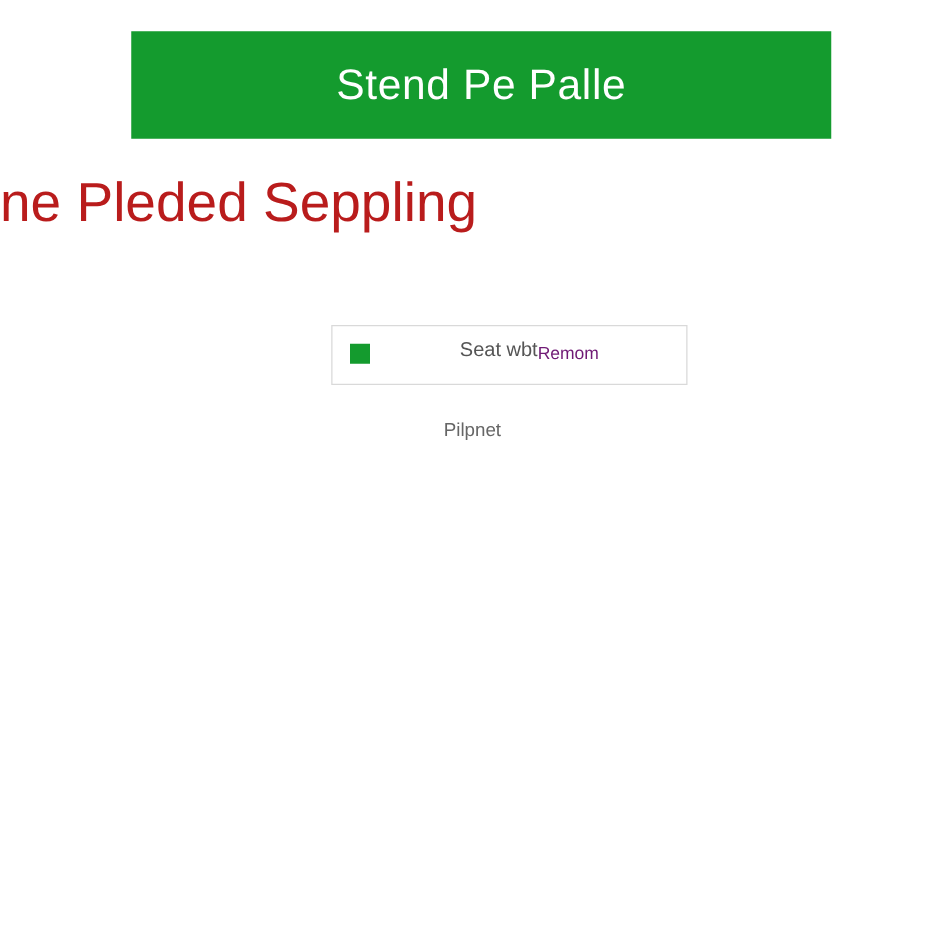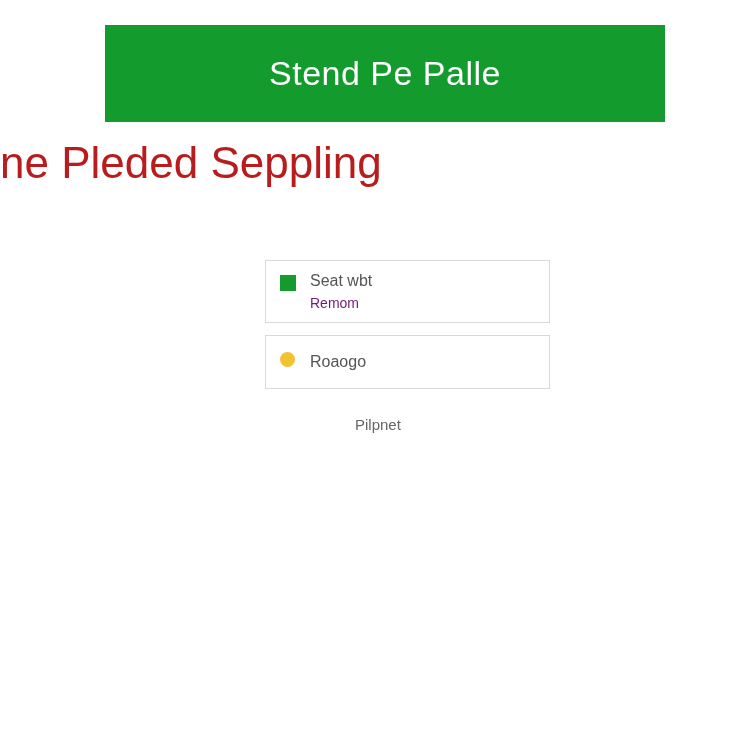--- a/index.html
+++ b/index.html
@@ -13,21 +13,21 @@
       font-family: Arial, Helvetica, sans-serif;
       background: #ffffff;
       overflow: hidden;
       position: relative;
     }
     .header-bar {
       position: absolute;
       left: 105px;
       top: 25px;
       width: 560px;
-      height: 97px;
+      height: 86px;
       background: #149b2e;
       display: flex;
       align-items: center;
       justify-content: center;
     }
     .header-title {
       color: #ffffff;
       font-size: 34px;
       font-weight: 400;
       letter-spacing: 0.5px;
@@ -47,21 +47,21 @@
       top: 260px;
       width: 285px;
     }
     .option-box {
       border: 1px solid #d9d9d9;
       padding: 10px 12px 10px 44px;
       margin-bottom: 12px;
       position: relative;
       min-height: 48px;
       display: flex;
-      flex-direction: column;
+      flex-direction: row;
       justify-content: center;
     }
     .option-plain {
       padding: 10px 12px 10px 44px;
       margin-bottom: 12px;
       position: relative;
       min-height: 48px;
       display: flex;
       flex-direction: column;
       justify-content: center;
@@ -113,22 +113,18 @@
 <div class="subtitle">ne Pleded Seppling</div>
 
 <div class="options-area">
 
   <div class="option-box">
     <span class="opt-icon icon-green-square"></span>
     <span class="opt-primary">Seat wbt</span>
     <span class="opt-secondary">Remom</span>
   </div>
 
-  <div class="option-box box2">
-    <span class="opt-icon icon-yellow-circle"></span>
-    <span class="opt-primary">Roaogo</span>
-  </div>
 
   <div class="option-plain">
     <span class="opt-label-only">Pilpnet</span>
   </div>
 
 </div>
 
 </body></html>

